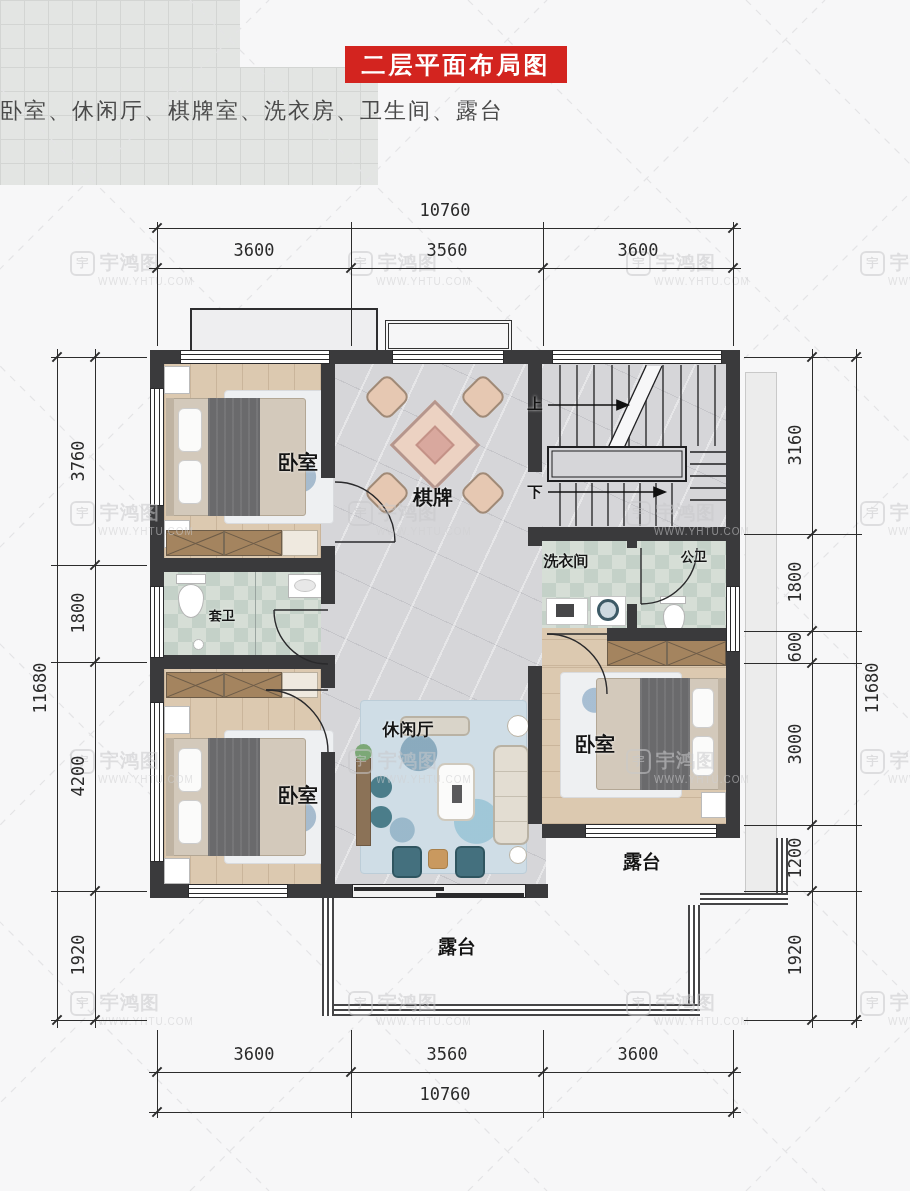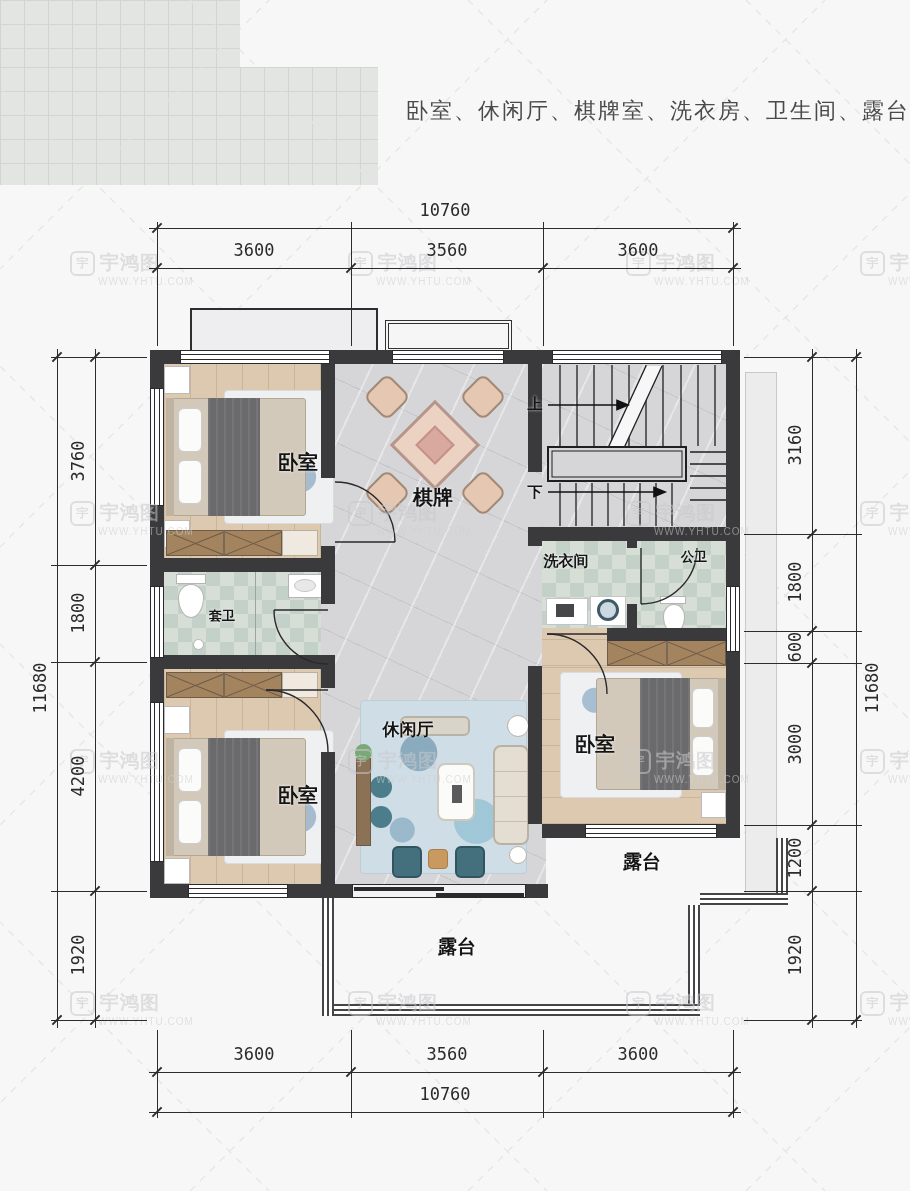--- a/index.html
+++ b/index.html
@@ -3,21 +3,21 @@
 <meta charset="utf-8">
 <style>
   html,body{margin:0;padding:0;background:#f7f7f8;}
   .page{position:relative;width:910px;height:1191px;background:#f7f7f8;overflow:hidden;
         font-family:"Liberation Sans",sans-serif;}
   .abs{position:absolute;}
   
   .banner{position:absolute;left:345px;top:46px;width:222px;height:37px;background:#d3241f;
           display:flex;align-items:center;justify-content:center;z-index:9;}
   .banner span{color:#fff;font-size:24px;font-weight:700;letter-spacing:3px;}
-  .subtitle{position:absolute;left:0;top:96px;width:910px;text-align:right;color:#4a4a4a;
+  .subtitle{position:absolute;left:0;top:96px;width:910px;text-align:left;color:#4a4a4a;
             font-size:22px;letter-spacing:2px;z-index:9;}
   
   .wall{position:absolute;background:#3a3a3c;z-index:4;}
   .floor{position:absolute;z-index:2;}
   .wood-v{background:#dcc9b0;background-image:repeating-linear-gradient(90deg,rgba(120,90,60,.18) 0 1px,transparent 1px 26px);}
   .wood-h{background:#dcc9b0;background-image:repeating-linear-gradient(0deg,rgba(120,90,60,.18) 0 1px,transparent 1px 26px);}
   .marble{background:#d6d6d9;background-image:
       repeating-linear-gradient(115deg,rgba(255,255,255,.4) 0 2px,transparent 2px 46px),
       repeating-linear-gradient(25deg,rgba(150,150,158,.25) 0 1px,transparent 1px 58px);}
   .tile{background:#d6ded6;background-image:
@@ -85,20 +85,23 @@
       <line x1="190" y1="0" x2="1381" y2="1191" stroke="#e4e4e6" stroke-width="1.2" stroke-dasharray="7 7"></line>
       <line x1="190" y1="1191" x2="1381" y2="0" stroke="#e4e4e6" stroke-width="1.2" stroke-dasharray="7 7"></line>
       <line x1="468" y1="0" x2="1659" y2="1191" stroke="#e4e4e6" stroke-width="1.2" stroke-dasharray="7 7"></line>
       <line x1="468" y1="1191" x2="1659" y2="0" stroke="#e4e4e6" stroke-width="1.2" stroke-dasharray="7 7"></line>
       <line x1="746" y1="0" x2="1937" y2="1191" stroke="#e4e4e6" stroke-width="1.2" stroke-dasharray="7 7"></line>
       <line x1="746" y1="1191" x2="1937" y2="0" stroke="#e4e4e6" stroke-width="1.2" stroke-dasharray="7 7"></line>
       <line x1="1024" y1="0" x2="2215" y2="1191" stroke="#e4e4e6" stroke-width="1.2" stroke-dasharray="7 7"></line>
       <line x1="1024" y1="1191" x2="2215" y2="0" stroke="#e4e4e6" stroke-width="1.2" stroke-dasharray="7 7"></line>
     </svg>
 
+  <div class="banner">
+    <span>二层平面布局图</span>
+  </div>
   <div class="subtitle">卧室、休闲厅、棋牌室、洗衣房、卫生间、露台</div>
 
   <div class="abs" style="left:190px;top:308px;width:188px;height:44px;background:#eeeef0;border:2px solid #2e2e30;box-sizing:border-box;z-index:2;"></div>
   <div class="abs" style="left:385px;top:320px;width:127px;height:32px;background:#f6f6f7;border:1px solid #333;box-shadow:inset 0 0 0 2px #f6f6f7,inset 0 0 0 3px #333;box-sizing:border-box;z-index:2;"></div>
   <div class="abs" style="left:745px;top:372px;width:32px;height:528px;background:#ececec;border:1px solid #c9c9c9;box-sizing:border-box;z-index:1;"></div>
 
   <div class="floor wood-v" style="left:164px;top:364px;width:157px;height:194px;"></div>
   <div class="floor tile" style="left:164px;top:572px;width:157px;height:83px;"></div>
   <div class="floor wood-v" style="left:164px;top:669px;width:157px;height:215px;"></div>
   <div class="floor marble" style="left:321px;top:364px;width:225px;height:520px;"></div>

